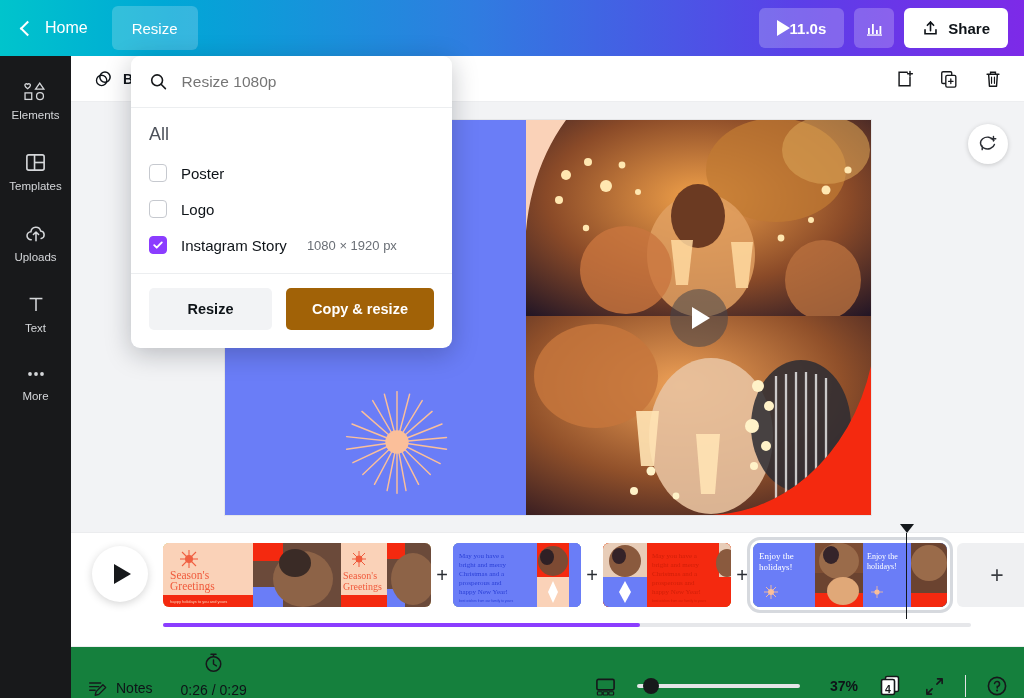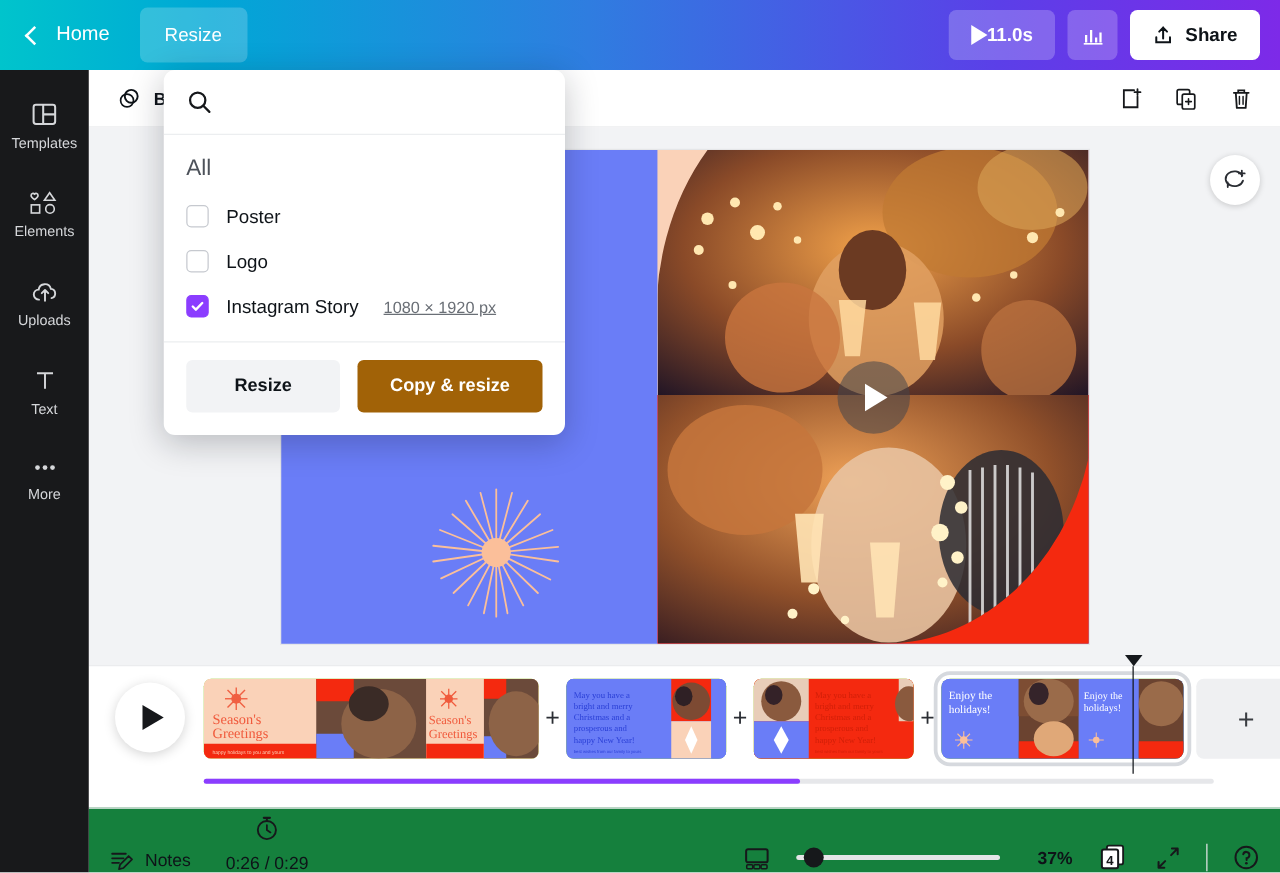--- a/index.html
+++ b/index.html
@@ -186,21 +186,21 @@
     padding: 9px 18px; cursor: pointer; font-size: 15px; color: #0e1318;
   }
   .cbox {
     width: 18px; height: 18px; border-radius: 4px; border: 1.6px solid #c6c9cf;
     background: #fff; flex: none;
   }
   .cbox.checked {
     background: #8b3dff; border-color: #8b3dff;
     display: flex; align-items: center; justify-content: center;
   }
-  .dd-dim { font-size: 13px; color: #6a6f76; margin-left: 6px; text-decoration: underline; }
+  .dd-dim { font-size: 13px; color: #6a6f76; margin-left: 6px; }
   .dd-actions {
     display: flex; gap: 14px; padding: 14px 18px 18px; border-top: 1px solid #eceef0;
   }
   .btn-secondary {
     flex: 0 0 123px; height: 42px; border-radius: 5px; background: #f2f3f5;
     display: flex; align-items: center; justify-content: center;
     font-size: 14.5px; font-weight: bold; color: #0e1318; cursor: pointer; border: none;
     font-family: "Liberation Sans", sans-serif;
   }
   .btn-primary {
@@ -243,35 +243,35 @@
           <path d="M9 2.2 L12.3 5.6 M9 2.2 L5.7 5.6 M9 2.2 L9 11.4" stroke="#0e1318" stroke-width="1.7" fill="none" stroke-linecap="round"></path>
           <path d="M3.2 10.4 L3.2 14.6 L14.8 14.6 L14.8 10.4" stroke="#0e1318" stroke-width="1.7" fill="none" stroke-linecap="round"></path>
         </svg>
         <span>Share</span>
       </div>
     </div>
   </div>
 
   <div class="sidebar">
     <div class="side-item">
-      <svg width="23" height="23" viewBox="0 0 24 24">
-        <rect x="3" y="4" width="18" height="16" rx="2" fill="none" stroke="#d5d7da" stroke-width="1.7"></rect>
-        <line x1="11" y1="4" x2="11" y2="20" stroke="#d5d7da" stroke-width="1.7"></line>
-        <line x1="11" y1="12" x2="21" y2="12" stroke="#d5d7da" stroke-width="1.7"></line>
-      </svg>
-      <span class="side-label">Templates</span>
-    </div>
-    <div class="side-item">
       <svg width="26" height="23" viewBox="0 0 28 24">
         <path d="M5 4.2c-1.1-1.1-3-0.4-3 1.2 0 1.6 3 3.6 3 3.6s3-2 3-3.6c0-1.6-1.9-2.3-3-1.2z" fill="none" stroke="#d5d7da" stroke-width="1.4"></path>
         <path d="M18 3 L22.5 9.5 L13.5 9.5 Z" fill="none" stroke="#d5d7da" stroke-width="1.4"></path>
         <rect x="2.2" y="13.5" width="7.2" height="7" fill="none" stroke="#d5d7da" stroke-width="1.4"></rect>
         <circle cx="18.3" cy="17" r="3.7" fill="none" stroke="#d5d7da" stroke-width="1.4"></circle>
       </svg>
       <span class="side-label">Elements</span>
+    </div>
+    <div class="side-item">
+      <svg width="23" height="23" viewBox="0 0 24 24">
+        <rect x="3" y="4" width="18" height="16" rx="2" fill="none" stroke="#d5d7da" stroke-width="1.7"></rect>
+        <line x1="11" y1="4" x2="11" y2="20" stroke="#d5d7da" stroke-width="1.7"></line>
+        <line x1="11" y1="12" x2="21" y2="12" stroke="#d5d7da" stroke-width="1.7"></line>
+      </svg>
+      <span class="side-label">Templates</span>
     </div>
     <div class="side-item">
       <svg width="24" height="23" viewBox="0 0 24 24">
         <path d="M7 18.5a4.2 4.2 0 0 1-.3-8.4 5.2 5.2 0 0 1 10.2-.6 3.9 3.9 0 0 1 .5 7.7" fill="none" stroke="#d5d7da" stroke-width="1.6" stroke-linecap="round"></path>
         <path d="M12 19.5 L12 10.4 M12 10.4 L9.3 13.1 M12 10.4 L14.7 13.1" fill="none" stroke="#d5d7da" stroke-width="1.6" stroke-linecap="round"></path>
       </svg>
       <span class="side-label">Uploads</span>
     </div>
     <div class="side-item">
       <svg width="22" height="23" viewBox="0 0 24 24">
@@ -670,20 +670,21 @@
       </div>
     </div>
   </div>
 
   <div class="dropdown">
     <div class="dd-search">
       <svg width="21" height="21" viewBox="0 0 22 22">
         <circle cx="9.6" cy="9.6" r="6.4" fill="none" stroke="#16181b" stroke-width="1.9"></circle>
         <line x1="14.3" y1="14.3" x2="19.4" y2="19.4" stroke="#16181b" stroke-width="1.9" stroke-linecap="round"></line>
       </svg>
+      <input class="dd-input" placeholder="Resize 1080p" style="">
     </div>
 
     <div class="dd-list">
       <div class="dd-group-label">All</div>
 
       <div class="dd-row">
         <span class="cbox"></span>
         <span>Poster</span>
       </div>
       <div class="dd-row">

